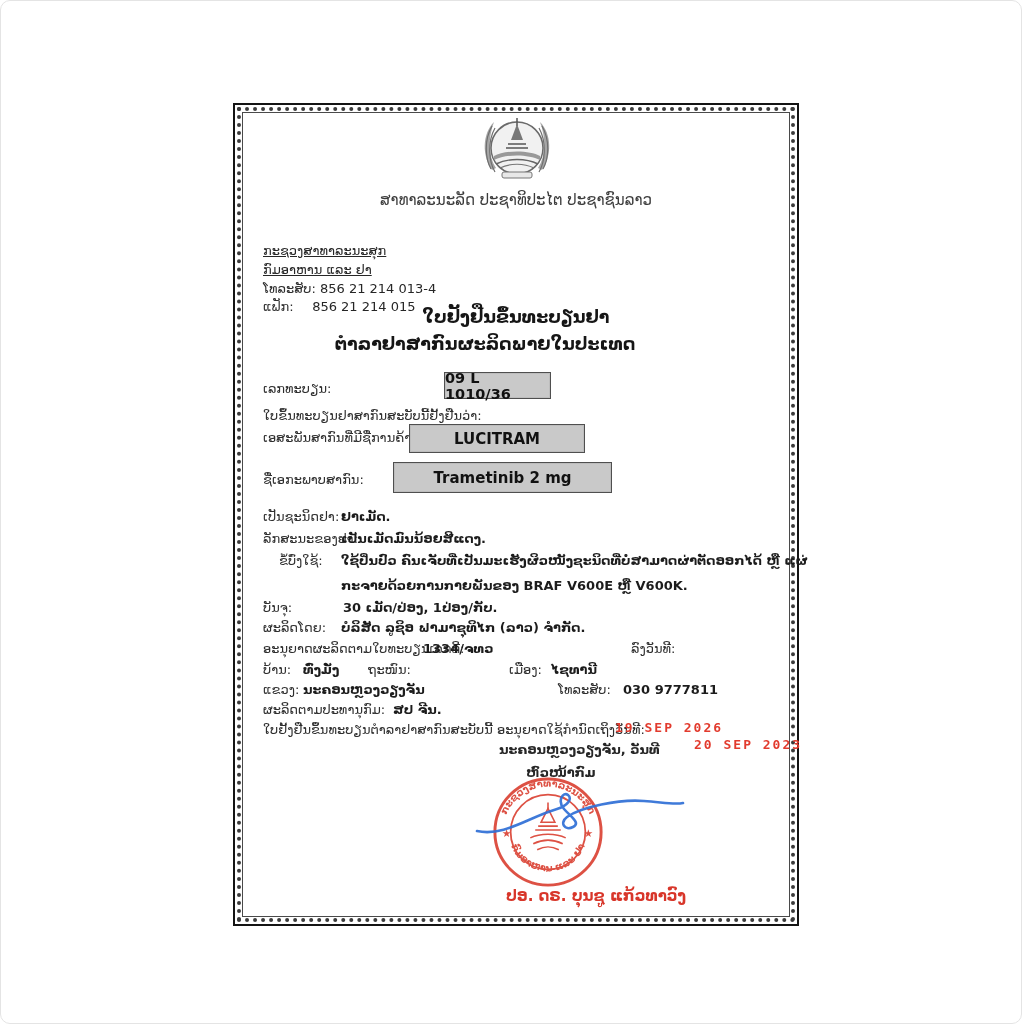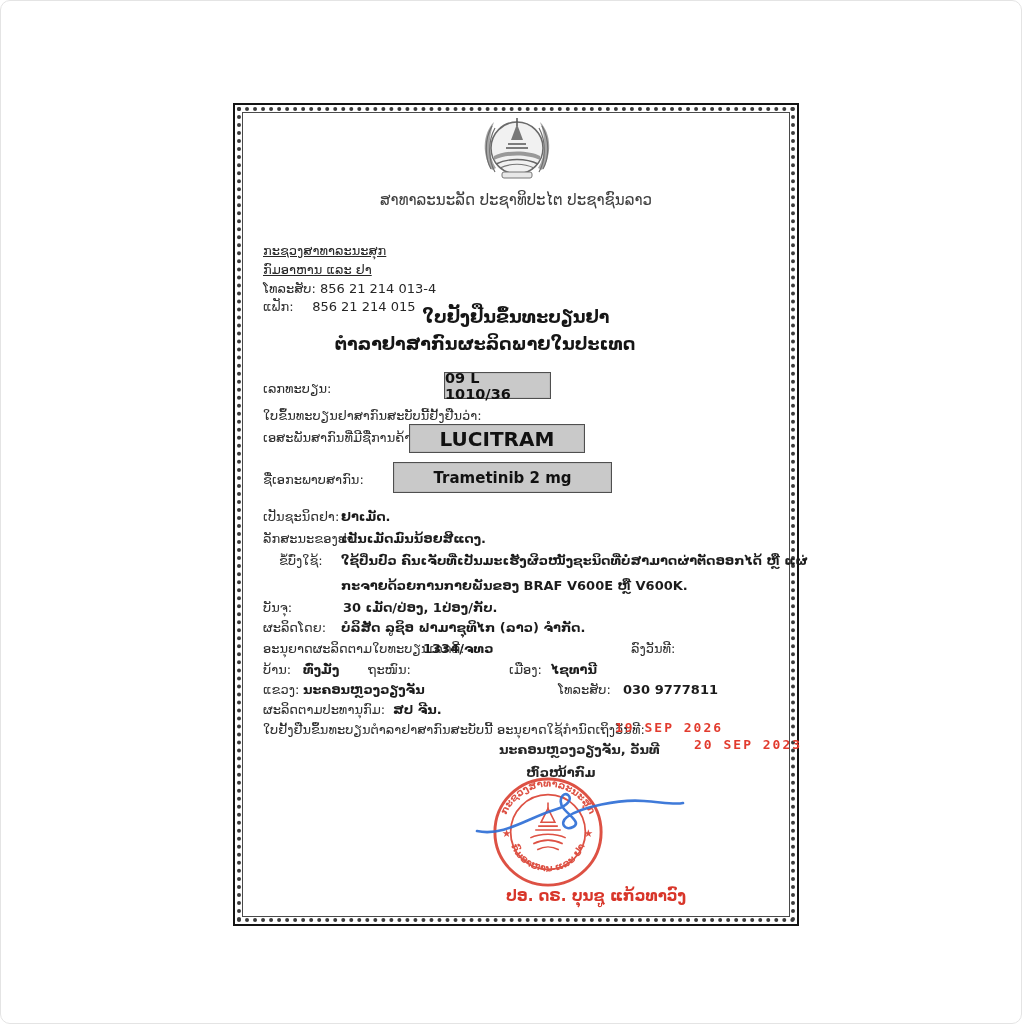--- a/index.html
+++ b/index.html
@@ -76,21 +76,21 @@
 
   <div class="abs center title-line" style="left:232px;top:306px;width:566px;font-size:17.5px;">ໃບຢັ້ງຢືນຂຶ້ນທະບຽນຢາ</div>
   <div class="abs center title-line" style="left:232px;top:333px;width:504px;font-size:17.5px;">ຕຳລາຢາສາກົນຜະລິດພາຍໃນປະເທດ</div>
 
   <div class="abs body-line lbl" style="left:262px;top:379px;">ເລກທະບຽນ:</div>
   <div class="abs graybox" style="left:443px;top:371px;width:107px;height:27px;">09 L 1010/36</div>
 
   <div class="abs body-line lbl" style="left:262px;top:406px;">ໃບຂຶ້ນທະບຽນຢາສາກົນສະບັບນີ້ຢັ້ງຢືນວ່າ:</div>
 
   <div class="abs body-line lbl" style="left:262px;top:428px;">ເອສະພັນສາກົນທີ່ມີຊື່ການຄ້າ:</div>
-  <div class="abs graybox" style="left:408px;top:423px;width:176px;height:29px;font-size:20px;">LUCITRAM</div>
+  <div class="abs graybox" style="left:408px;top:423px;width:176px;height:29px;font-size:15px;">LUCITRAM</div>
 
   <div class="abs body-line lbl" style="left:262px;top:470px;">ຊື່ເອກະພາບສາກົນ:</div>
   <div class="abs graybox" style="left:392px;top:461px;width:219px;height:31px;font-size:15px;">Trametinib 2 mg</div>
 
   <div class="abs body-line" style="left:262px;top:507px;width:530px;">
     <span class="lbl abs" style="left:0;">ເປັນຊະນິດຢາ:</span>
     <span class="val abs" style="left:78px;">ຢາເມັດ.</span>
   </div>
 
   <div class="abs body-line" style="left:262px;top:529px;width:530px;">

